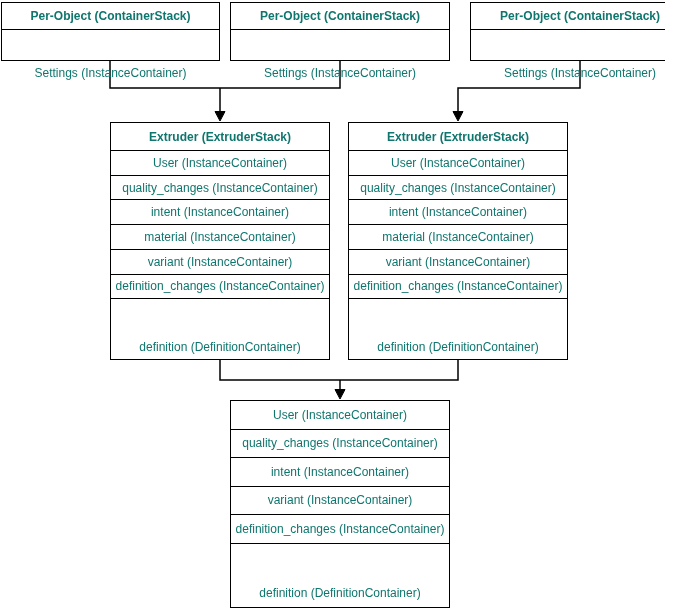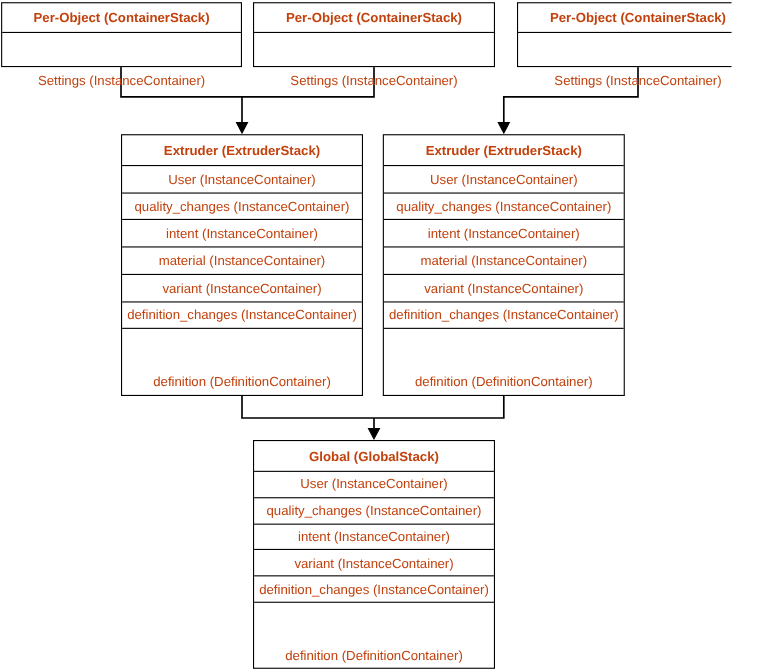--- a/index.html
+++ b/index.html
@@ -6,21 +6,21 @@
     margin: 0;
     padding: 0;
     background: #ffffff;
   }
   #canvas {
     position: relative;
     width: 665px;
     height: 611px;
     background: #ffffff;
     font-family: "Liberation Sans", "DejaVu Sans", sans-serif;
-    color: #c2410c;
+    color: #0f766e;
     overflow: hidden;
   }
   .box {
     position: absolute;
     box-sizing: border-box;
     border: 1.5px solid #000000;
     background: #ffffff;
     display: flex;
     flex-direction: column;
   }
@@ -143,21 +143,20 @@
         <div class="row">quality_changes (InstanceContainer)</div>
         <div class="row">intent (InstanceContainer)</div>
         <div class="row">material (InstanceContainer)</div>
         <div class="row">variant (InstanceContainer)</div>
         <div class="row">definition_changes (InstanceContainer)</div>
         <div class="row">definition (DefinitionContainer)</div>
       </div>
   </div>
 
   <div class="box stack-box g1">
-    <div class="box-header">Global (GlobalStack)</div>
     <div class="box-rows">
         <div class="row">User (InstanceContainer)</div>
         <div class="row">quality_changes (InstanceContainer)</div>
         <div class="row">intent (InstanceContainer)</div>
         <div class="row">variant (InstanceContainer)</div>
         <div class="row">definition_changes (InstanceContainer)</div>
         <div class="row">definition (DefinitionContainer)</div>
       </div>
   </div>
 

